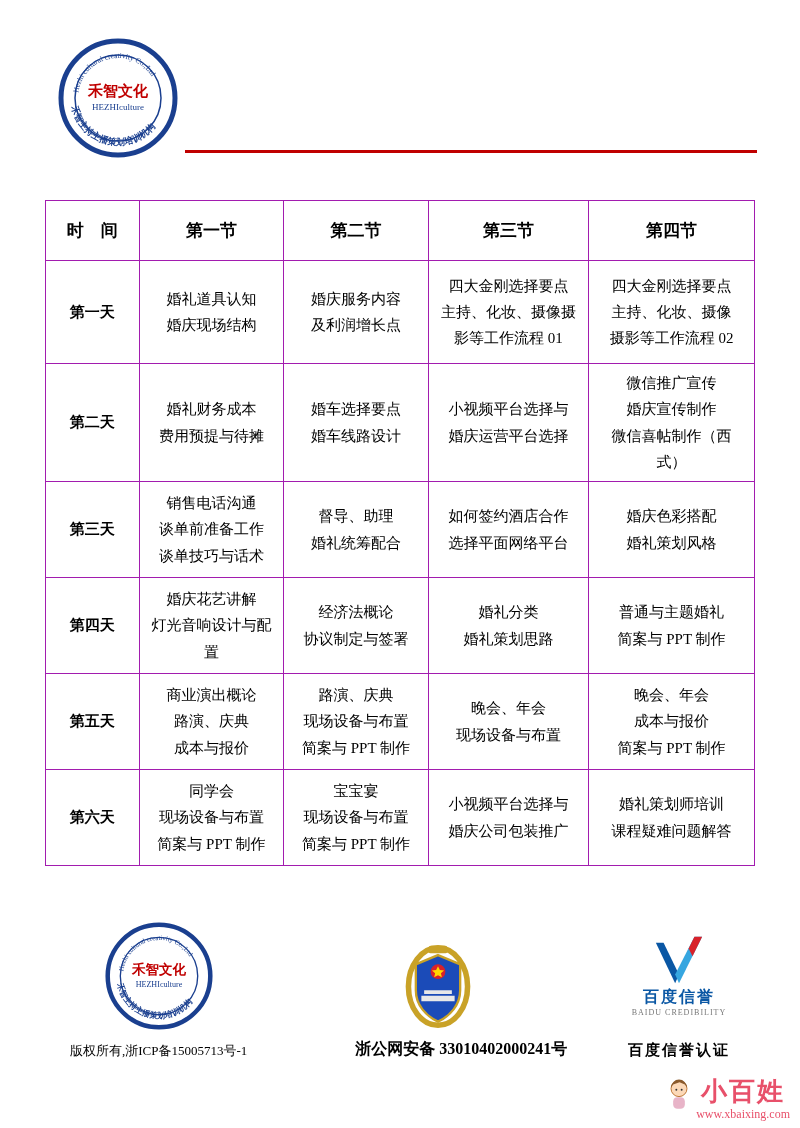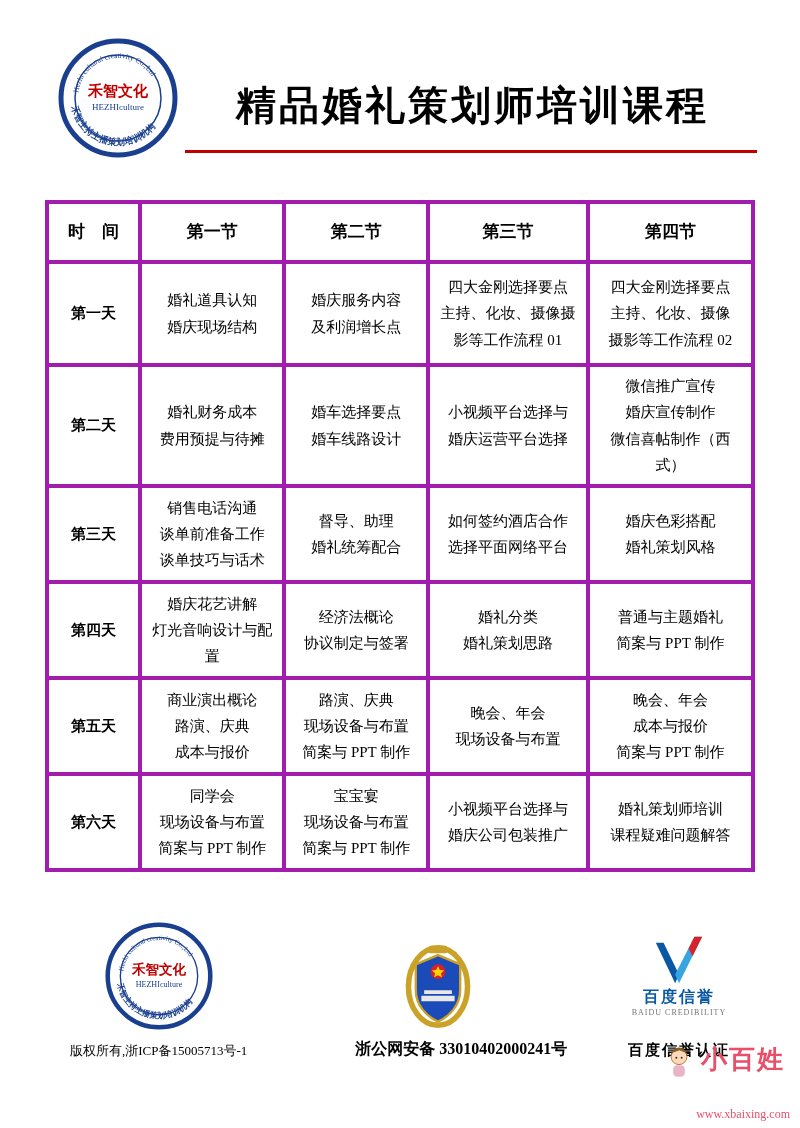--- a/index.html
+++ b/index.html
@@ -10,21 +10,21 @@
   .header { position: relative; height: 200px; }
   .logo-wrap { position: absolute; left: 58px; top: 38px; width: 120px; height: 120px; }
   .page-title { position: absolute; left: 185px; top: 78px; width: 575px; text-align: center;
     font-size: 40px; font-weight: bold; letter-spacing: 3px; }
   .title-underline { position: absolute; left: 185px; top: 150px; width: 572px; height: 3px; background: #c00000; }
 
   
   .table-wrap { position: absolute; left: 45px; top: 200px; width: 710px; }
   table.schedule { width: 100%; border-collapse: collapse; table-layout: fixed; }
   table.schedule th, table.schedule td {
-    border: 4px solid #a21caf; text-align: center; vertical-align: middle;
+    border: 1px solid #a21caf; text-align: center; vertical-align: middle;
     padding: 6px 8px; line-height: 1.75;
   }
   table.schedule th { height: 60px; font-size: 17px; font-weight: bold; }
   table.schedule td { font-size: 15px; white-space: pre-line; }
   td.day { font-size: 16px; font-weight: bold; }
   col.c-time { width: 13.2%; }
   col.c1 { width: 20.4%; }
   col.c2 { width: 20.4%; }
   col.c3 { width: 22.6%; }
   col.c4 { width: 23.4%; }
@@ -39,21 +39,21 @@
   .copyright-text { font-size: 13px; margin-top: 12px; }
   .police-text { font-size: 16px; font-weight: bold; margin-top: 10px; margin-left: 47px; }
   .baidu-title { font-size: 16px; font-weight: bold; color: #0a57a4; margin-top: 0; letter-spacing: 2px; }
   .baidu-subtitle { font-size: 8px; color: #777; letter-spacing: 1px; }
   .baidu-caption { font-size: 15px; font-weight: bold; margin-top: 24px; letter-spacing: 2px; }
 
   
   .watermark { position: absolute; right: 10px; bottom: 6px; display: flex; align-items: flex-start; gap: 4px; }
   .wm-texts { display: flex; flex-direction: column; align-items: center; }
   .wm-name { font-size: 26px; font-weight: bold; color: #e8506a; letter-spacing: 2px; line-height: 1.1; }
-  .wm-url { font-size: 12px; color: #e8506a; margin-top: 32px; }
+  .wm-url { font-size: 12px; color: #e8506a; }
 
   svg text { font-family: "Liberation Serif", serif; }
 </style>
 </head>
 <body>
 
 <div class="page">
 
   <div class="header">
     <div class="logo-wrap">
@@ -67,21 +67,20 @@
         <text font-size="7.5" fill="#1a3f8f">
           <textPath href="#arcTop" startOffset="4%">Hezhi cultural creativity Co.,Ltd</textPath>
         </text>
         <text font-size="9" fill="#1a3f8f" font-weight="bold">
           <textPath href="#arcBot" startOffset="6%">禾智主持主播策划培训机构</textPath>
         </text>
         <text x="60" y="58" text-anchor="middle" font-size="15" font-weight="bold" fill="#c00000">禾智文化</text>
         <text x="60" y="72" text-anchor="middle" font-size="9" fill="#1a3f8f">HEZHIculture</text>
       </svg>
     </div>
-    <div class="page-title">精品婚礼策划师培训课程</div>
     <div class="title-underline"></div>
   </div>
 
   <div class="table-wrap">
     <table class="schedule">
       <colgroup>
         <col class="c-time">
           <col class="c1">
           <col class="c2">
           <col class="c3">

